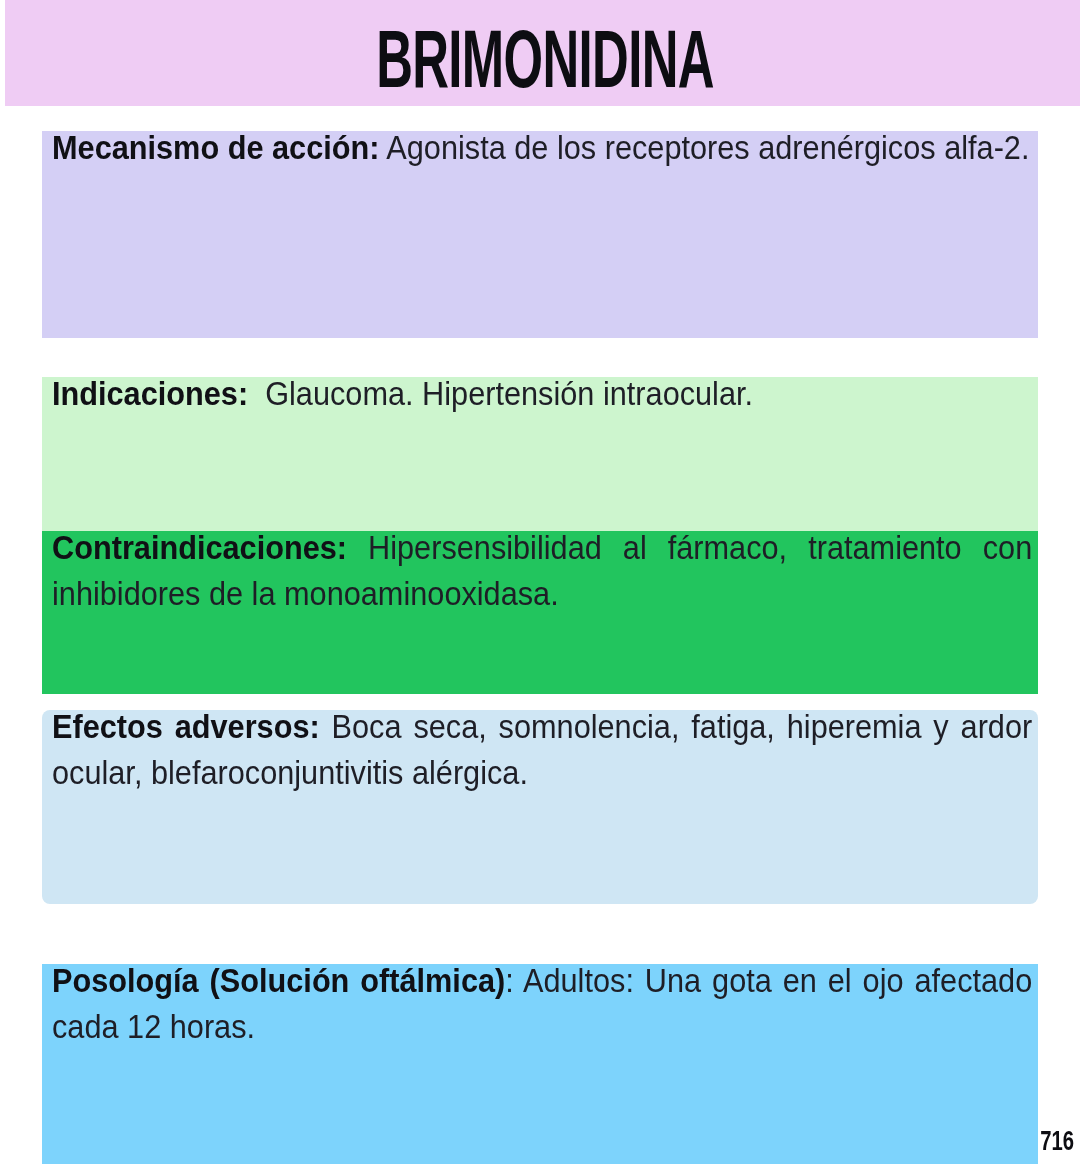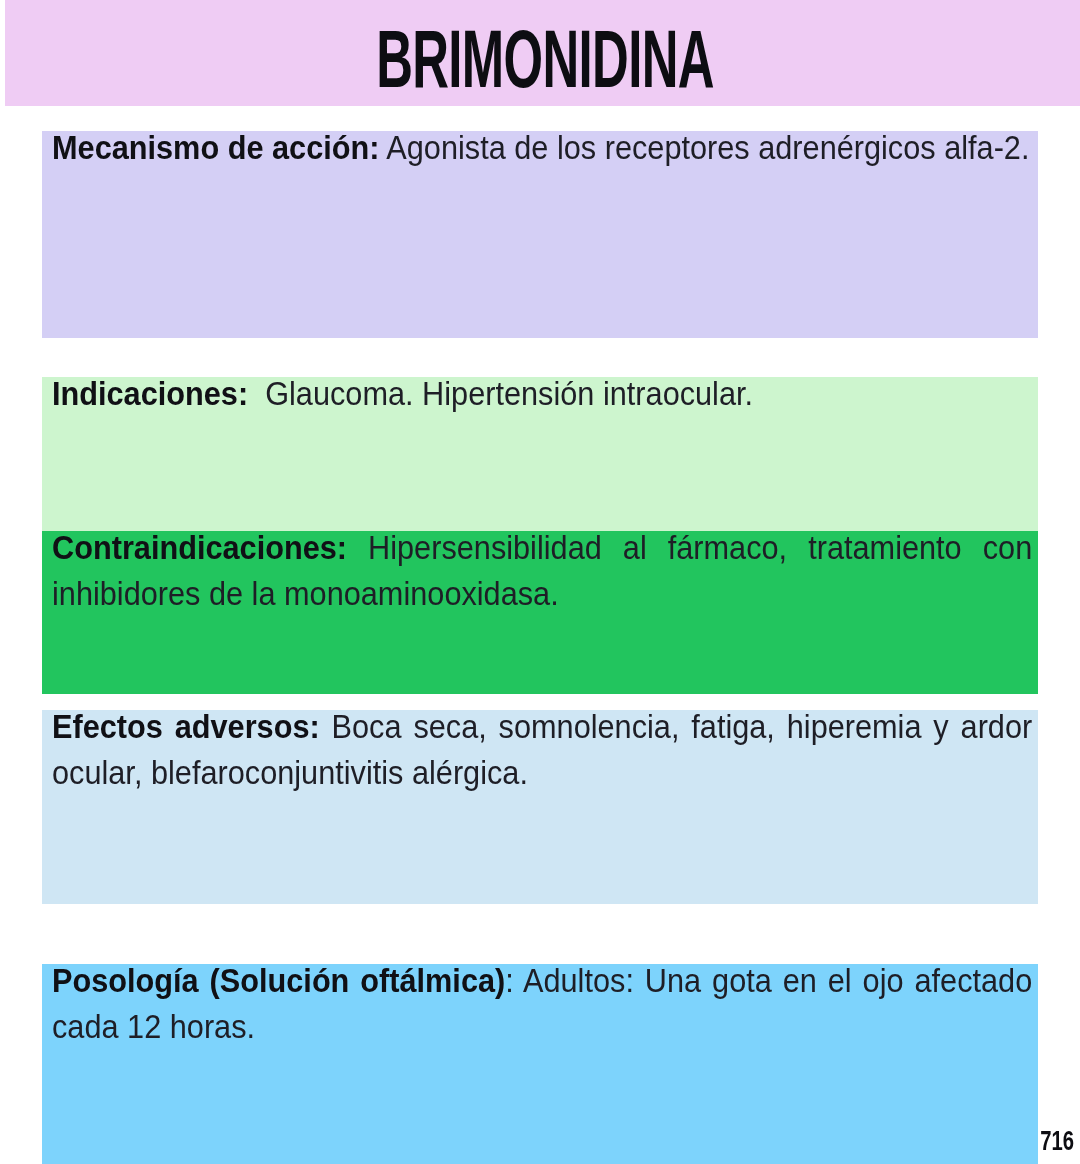--- a/index.html
+++ b/index.html
@@ -55,21 +55,21 @@
     transform-origin: 0 0;
     width: 1054px;
   }
   .box .label {
     font-weight: 700;
     color: #101015;
   }
   .b-mech { top: 131px; height: 207px; background: #D4CFF5; }
   .b-ind  { top: 368px; height: 159px; background: #CDF5CE; margin-top: 9px; }
   .b-contra { top: 531px; height: 163px; background: #22c55e; }
-  .b-adv { top: 710px; height: 194px; background: #CFE6F4; }
+  .b-adv { top: 710px; height: 194px; background: #CFE6F4; border-radius: 8px; }
   .b-pos { top: 916px; height: 228px; background: #7dd3fc; margin-top: 48px; }
 
   .b-mech p { padding-top: 0; margin-top: -6px; }
   .b-ind p { margin-top: -6px; }
   .b-contra p { margin-top: -6px; }
   .b-adv p { margin-top: -6px; }
   .b-pos p { margin-top: -6px; }
 
   .page-number {
     position: absolute;

